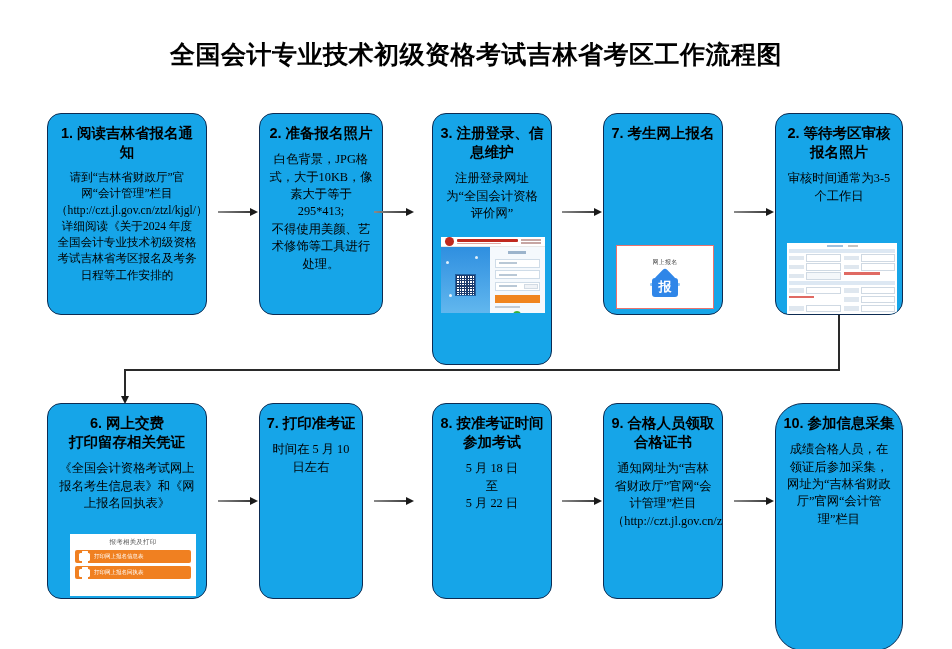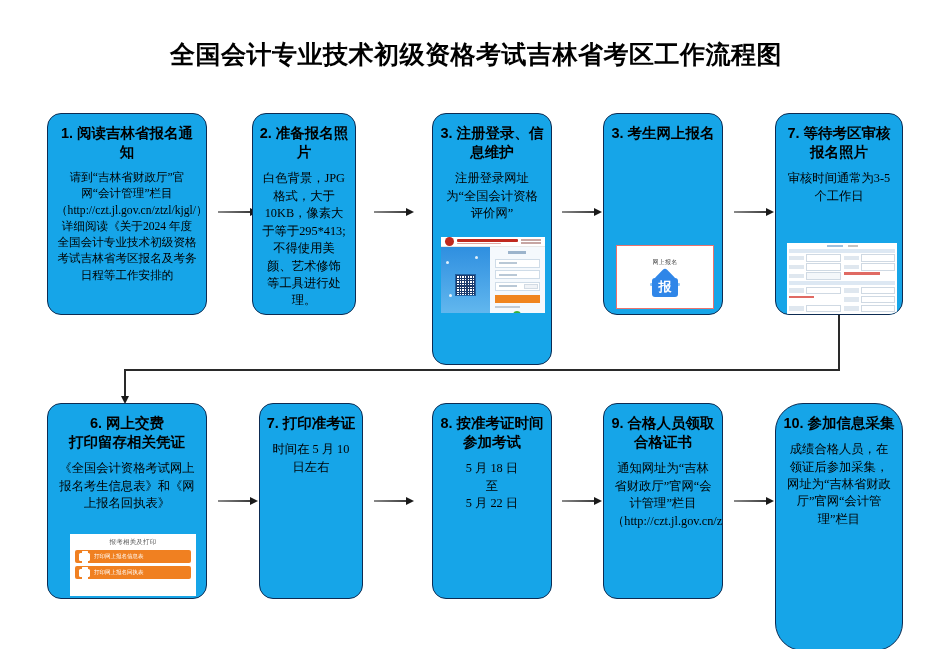--- a/index.html
+++ b/index.html
@@ -221,21 +221,21 @@
 <div class="flow-box" style="left:47px; top:113px; width:160px; height:202px;">
   <div class="box-heading">1. 阅读吉林省报名通知</div>
   <div class="box-body narrow">请到“吉林省财政厅”官网“会计管理”栏目（http://czt.jl.gov.cn/ztzl/kjgl/）详细阅读《关于2024 年度全国会计专业技术初级资格考试吉林省考区报名及考务日程等工作安排的</div>
 </div>
 
 <div class="h-arrow" style="left:218px; top:208px; width:40px;">
   <div class="shaft"></div>
   <div class="head"></div>
 </div>
 
-<div class="flow-box" style="left:252px; top:113px; width:104px; height:202px;">
+<div class="flow-box" style="left:259px; top:113px; width:124px; height:202px;">
   <div class="box-heading">2. 准备报名照片</div>
   <div class="box-body">白色背景，JPG格式，大于10KB，像素大于等于295*413;
 不得使用美颜、艺术修饰等工具进行处理。</div>
 </div>
 
 <div class="h-arrow" style="left:374px; top:208px; width:40px;">
   <div class="shaft"></div>
   <div class="head"></div>
 </div>
 
@@ -281,39 +281,39 @@
 
   </div>
 </div>
 
 <div class="h-arrow" style="left:562px; top:208px; width:40px;">
   <div class="shaft"></div>
   <div class="head"></div>
 </div>
 
 <div class="flow-box" style="left:603px; top:113px; width:120px; height:202px;">
-  <div class="box-heading">3. 考生网上报名</div>
+  <div class="box-heading">7. 考生网上报名</div>
   <div class="mini-shot reg-shot" style="left:12px; top:131px; width:96px; height:62px;">
     <div class="reg-label">网上报名</div>
     <div class="reg-icon">
       <div class="spark" style="left:0; top:12px;"></div>
       <div class="spark" style="right:0; top:12px;"></div>
       <div class="roof"></div>
       <div class="body">报</div>
     </div>
   </div>
 </div>
 
 <div class="h-arrow" style="left:734px; top:208px; width:40px;">
   <div class="shaft"></div>
   <div class="head"></div>
 </div>
 
 <div class="flow-box" style="left:775px; top:113px; width:128px; height:202px;">
-  <div class="box-heading">7. 等待考区审核报名照片</div>
+  <div class="box-heading">2. 等待考区审核报名照片</div>
   <div class="box-body">审核时间通常为3-5 个工作日</div>
   <div class="mini-shot form-shot" style="left:11px; top:129px; width:106px; height:68px;">
     <div class="form-topbar">
         <i></i>
         <i class="t2"></i>
       </div>
     <div class="form-section">
       <div class="form-sec-head"></div>
       <div class="form-grid">
         <div class="form-row">

